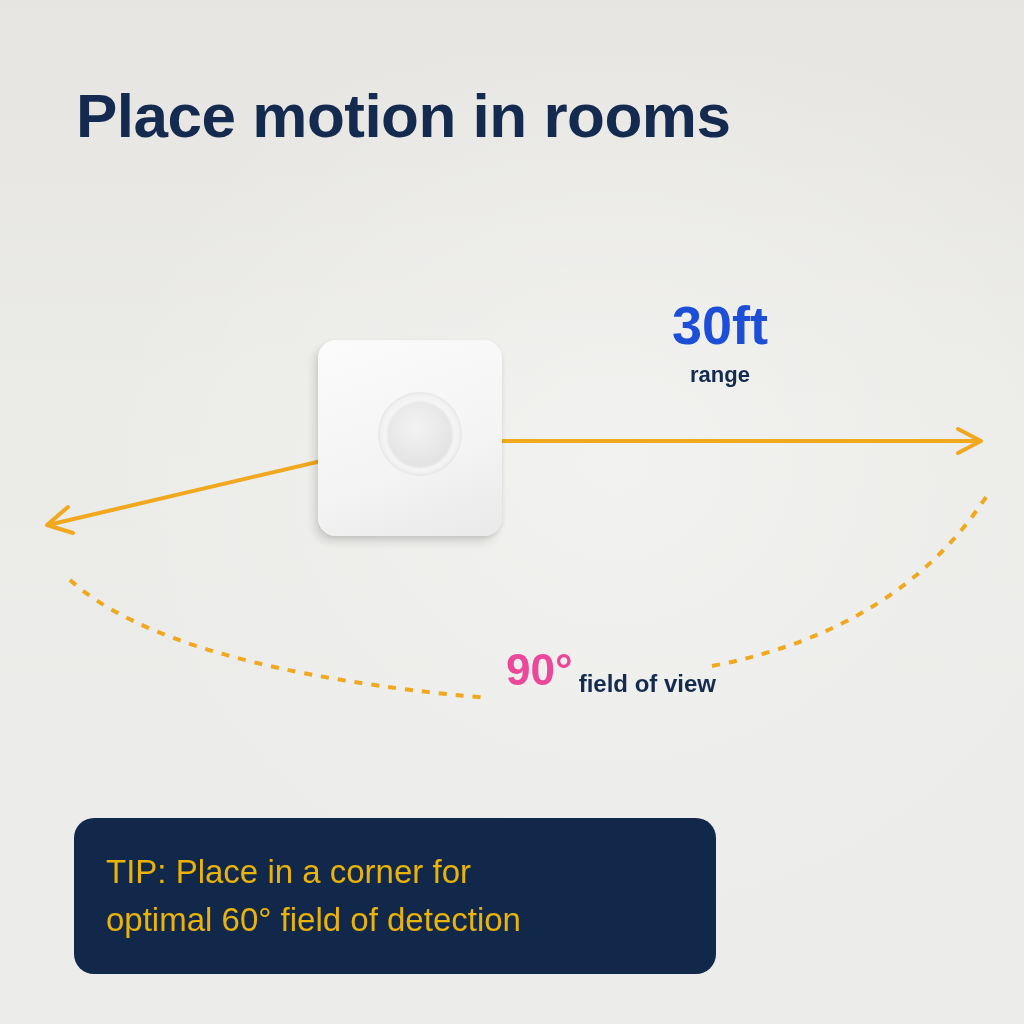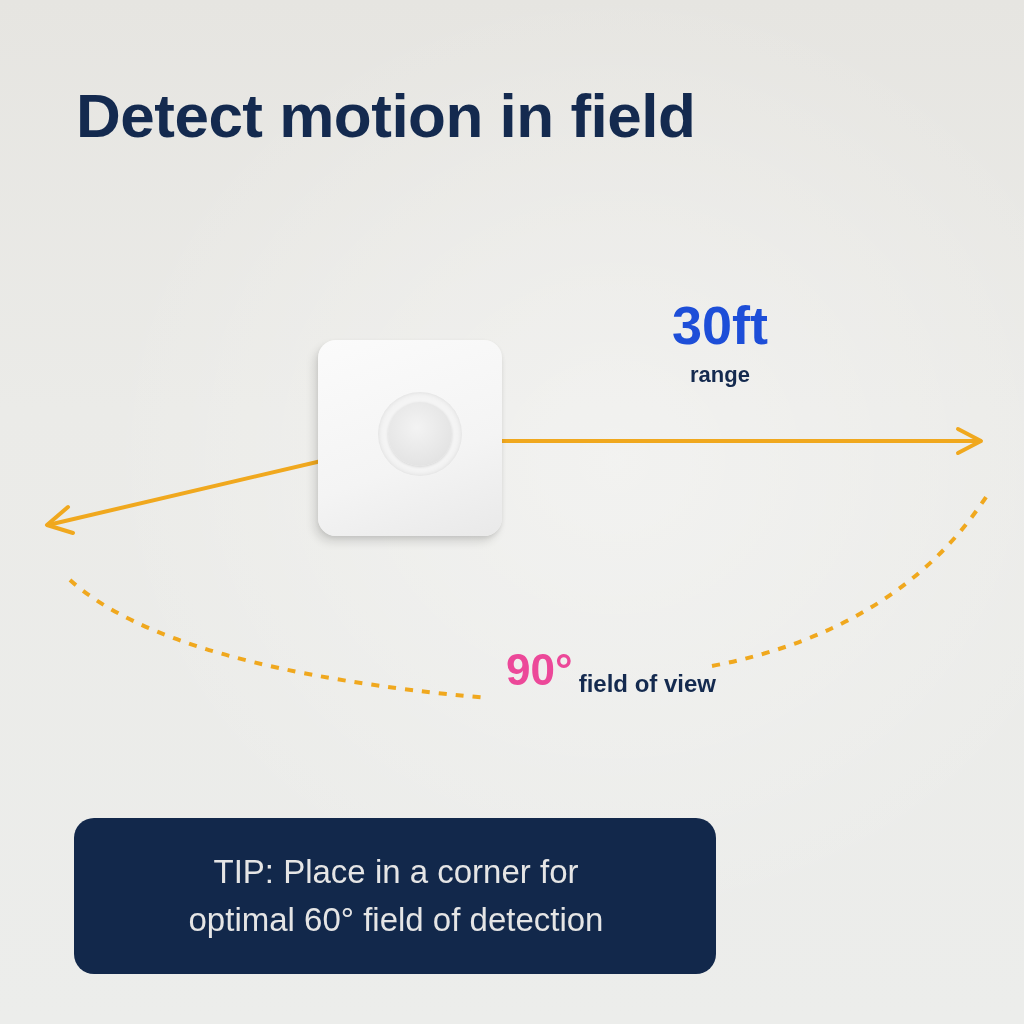--- a/index.html
+++ b/index.html
@@ -53,31 +53,31 @@
     .fov-label {
       position: absolute; left: 496px; top: 670px; width: 220px; text-align: right;
       color: #142a4f; font-weight: bold; font-size: 24px;
     }
     .tip-box {
       position: absolute; left: 74px; top: 818px; width: 642px; height: 156px;
       background: #12284b; border-radius: 20px;
       box-sizing: border-box; padding: 30px 30px 0 32px;
     }
     .tip-text {
-      color: #e5e5e5; font-size: 33px; line-height: 48px; text-align: center;
+      color: #eab308; font-size: 33px; line-height: 48px;
     }
     .tip-text span { display: block; }
   </style>
 </head>
 <body>
 
 <div class="wall-shade"></div>
 
 <h1 class="headline" style="margin:0;">
-  <span>Detect motion in field</span>
+  <span>Place motion in rooms</span>
 </h1>
 
 <svg class="overlay" width="1024" height="1024" viewBox="0 0 1024 1024">
 
   <g>
     <line x1="486" y1="441" x2="980" y2="441" stroke="#f0a81e" stroke-width="4" stroke-linecap="round"></line>
     <polyline points="958,429 981,441 958,453" fill="none" stroke="#f0a81e" stroke-width="4" stroke-linecap="round" stroke-linejoin="round"></polyline>
   </g>
 
   <g>

